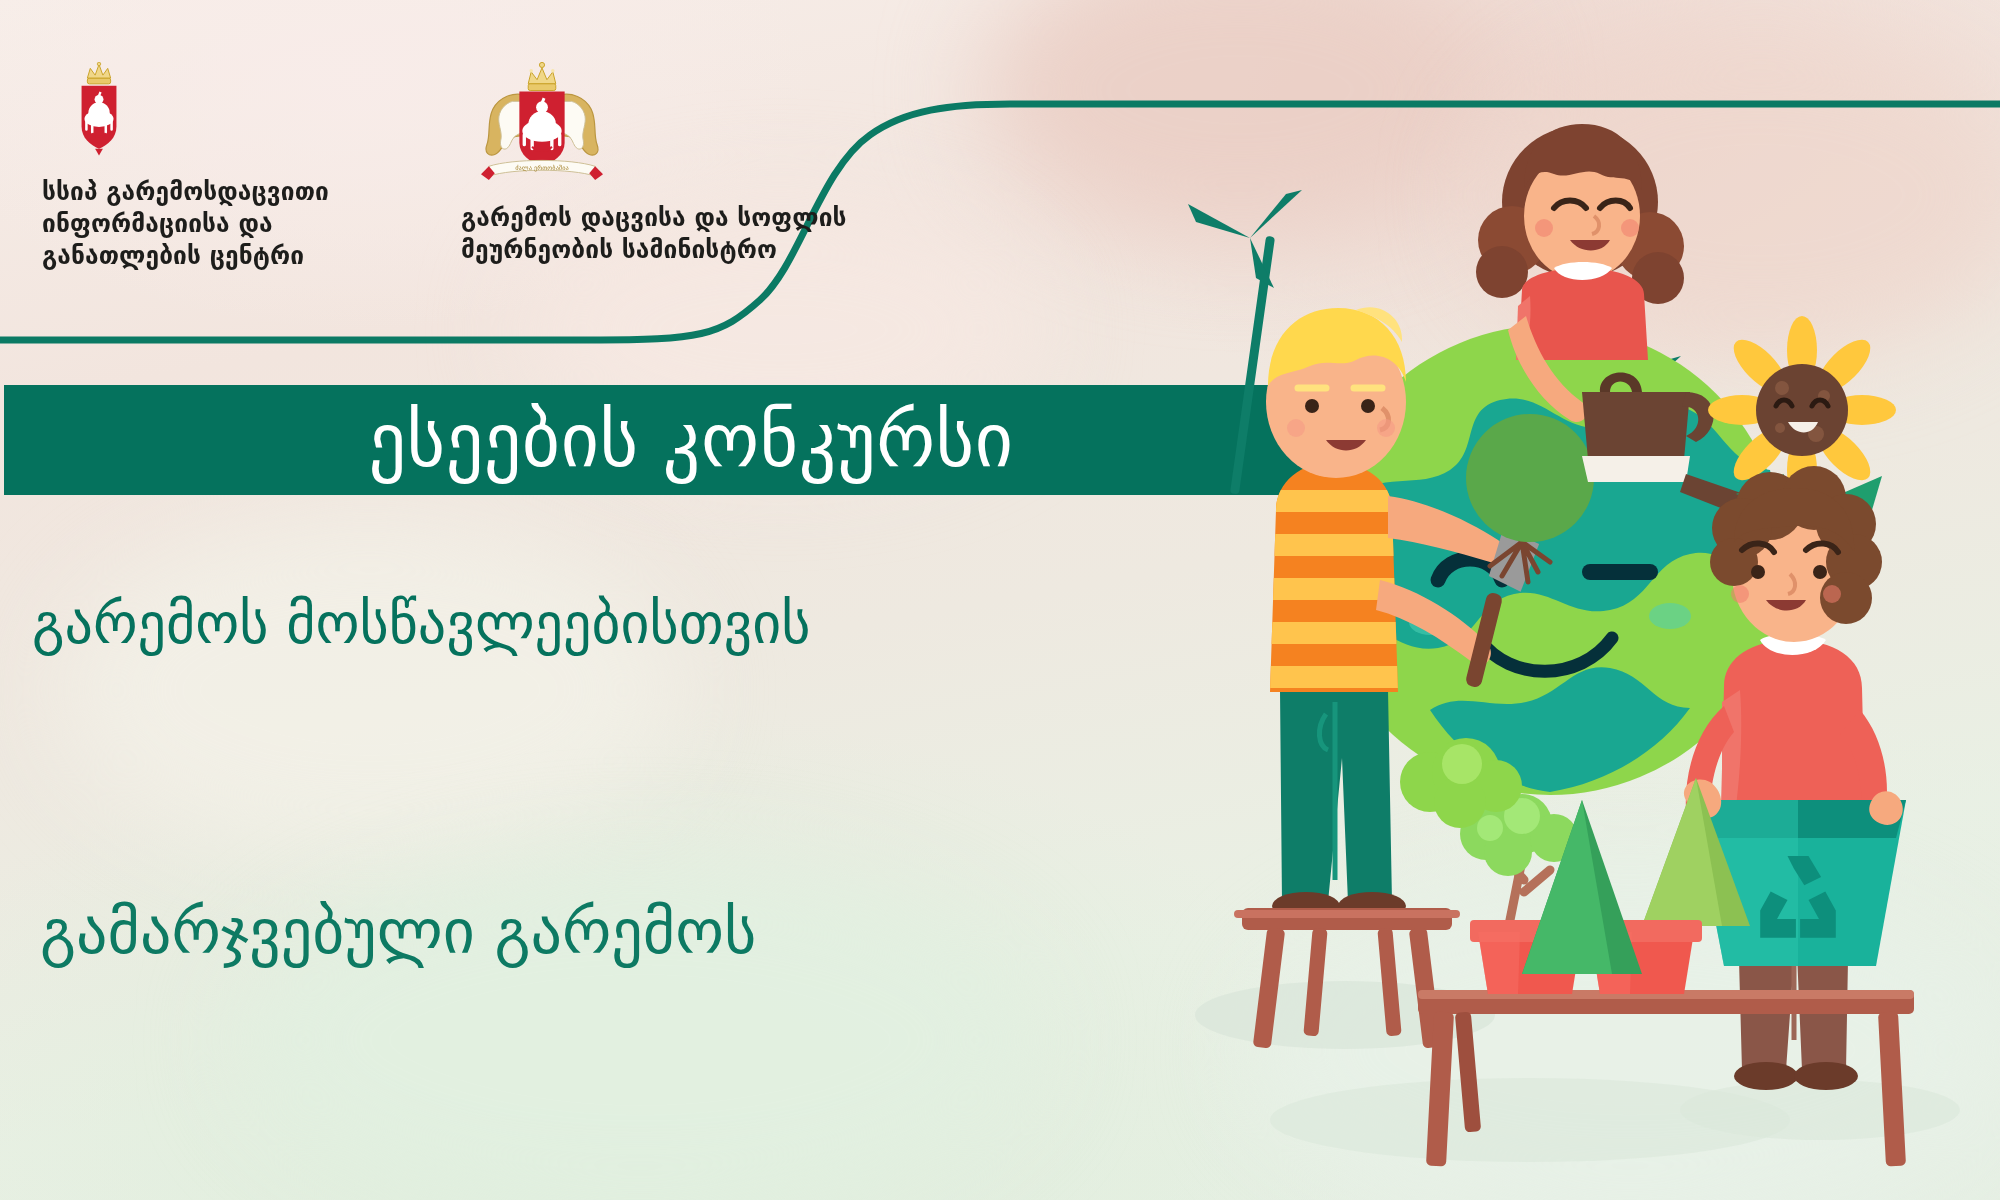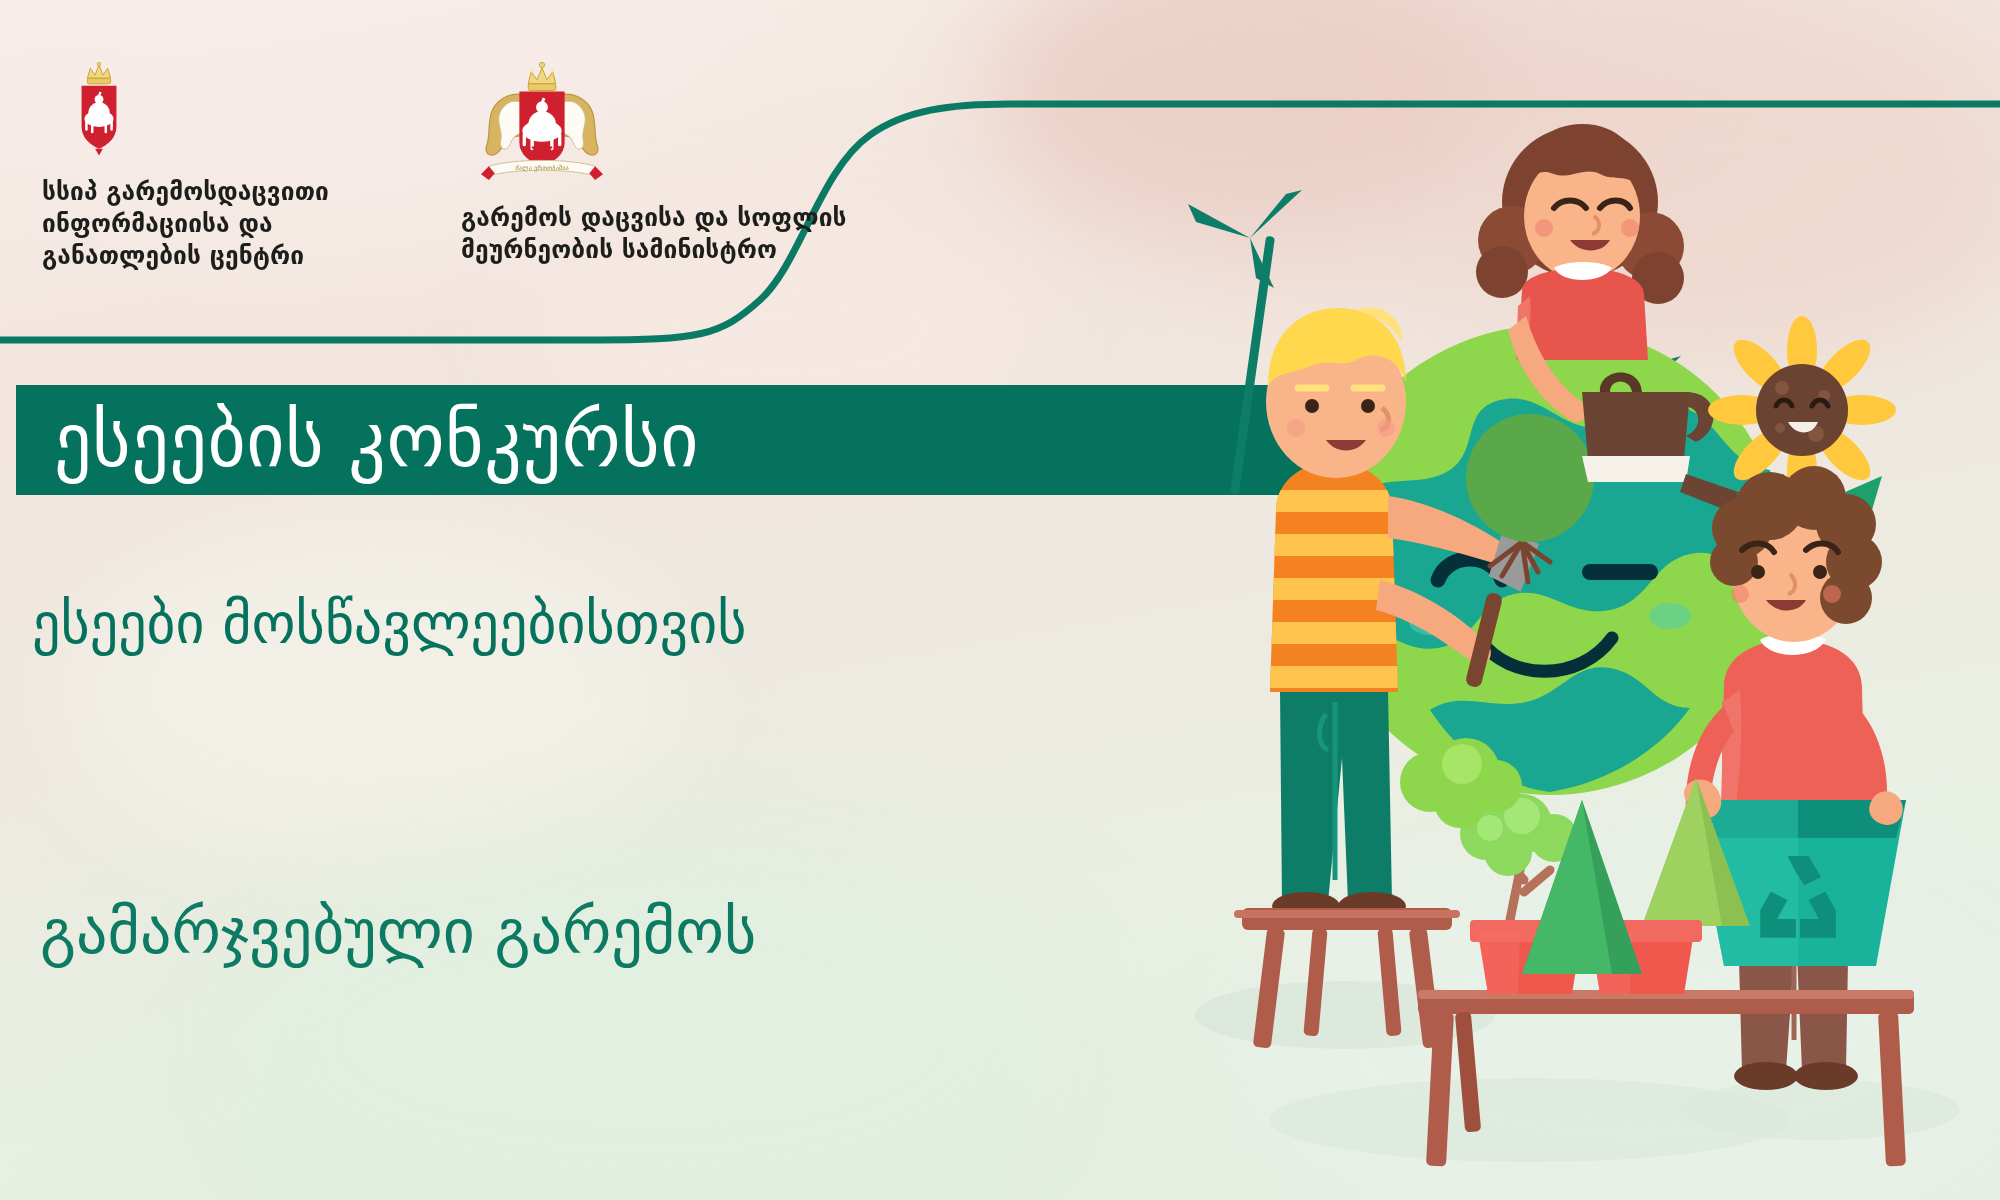--- a/index.html
+++ b/index.html
@@ -27,22 +27,22 @@
   .logo-text{
     font-family:"DejaVu Sans","Liberation Sans",sans-serif;
     font-weight:bold;font-size:24.5px;line-height:1.30;color:#1d1d1b;
     letter-spacing:.1px;white-space:pre-line;
   }
   .logo-text.second{font-size:24.5px;}
   
   .curve{position:absolute;left:0;top:0;width:2000px;height:380px;pointer-events:none;}
   
   .title-banner{
-    position:absolute;left:16px;top:385px;width:1336px;height:110px;
-    background:#05725d;display:flex;align-items:center;
+    position:absolute;left:4px;top:385px;width:1336px;height:110px;
+    background:#05725d;display:flex;align-items:center;justify-content:center;
   }
   .title-banner .t{
     color:#ffffff;font-size:74px;line-height:1;font-weight:normal;
     margin-left:38px;letter-spacing:.5px;
     font-family:"DejaVu Sans","Liberation Sans",sans-serif;
   }
   
   .subtitle{
     position:absolute;left:32px;top:588px;width:1220px;
     color:#05725d;font-size:56px;line-height:1.30;font-weight:normal;
@@ -146,21 +146,21 @@
       </div>
 
     </div>
   </div>
 
   <div class="title-banner">
     <span class="t">ესეების კონკურსი</span>
   </div>
 
   <div class="subtitle">
-    <span class="l2">ესეები მოსწავლეებისთვის</span>
+    <span class="l2">გარემოს მოსწავლეებისთვის</span>
   </div>
 
   <div class="footline">გამარჯვებული გარემოს</div>
 
   <div class="illus">
     <svg width="870" height="1090" viewBox="0 0 870 1090" xmlns="http://www.w3.org/2000/svg">
 
       <ellipse cx="215" cy="905" rx="150" ry="34" fill="#d9e6d9" opacity=".75"></ellipse>
       <ellipse cx="400" cy="1010" rx="260" ry="42" fill="#dbe8db" opacity=".6"></ellipse>
       <ellipse cx="690" cy="1000" rx="140" ry="30" fill="#dbe8db" opacity=".6"></ellipse>

